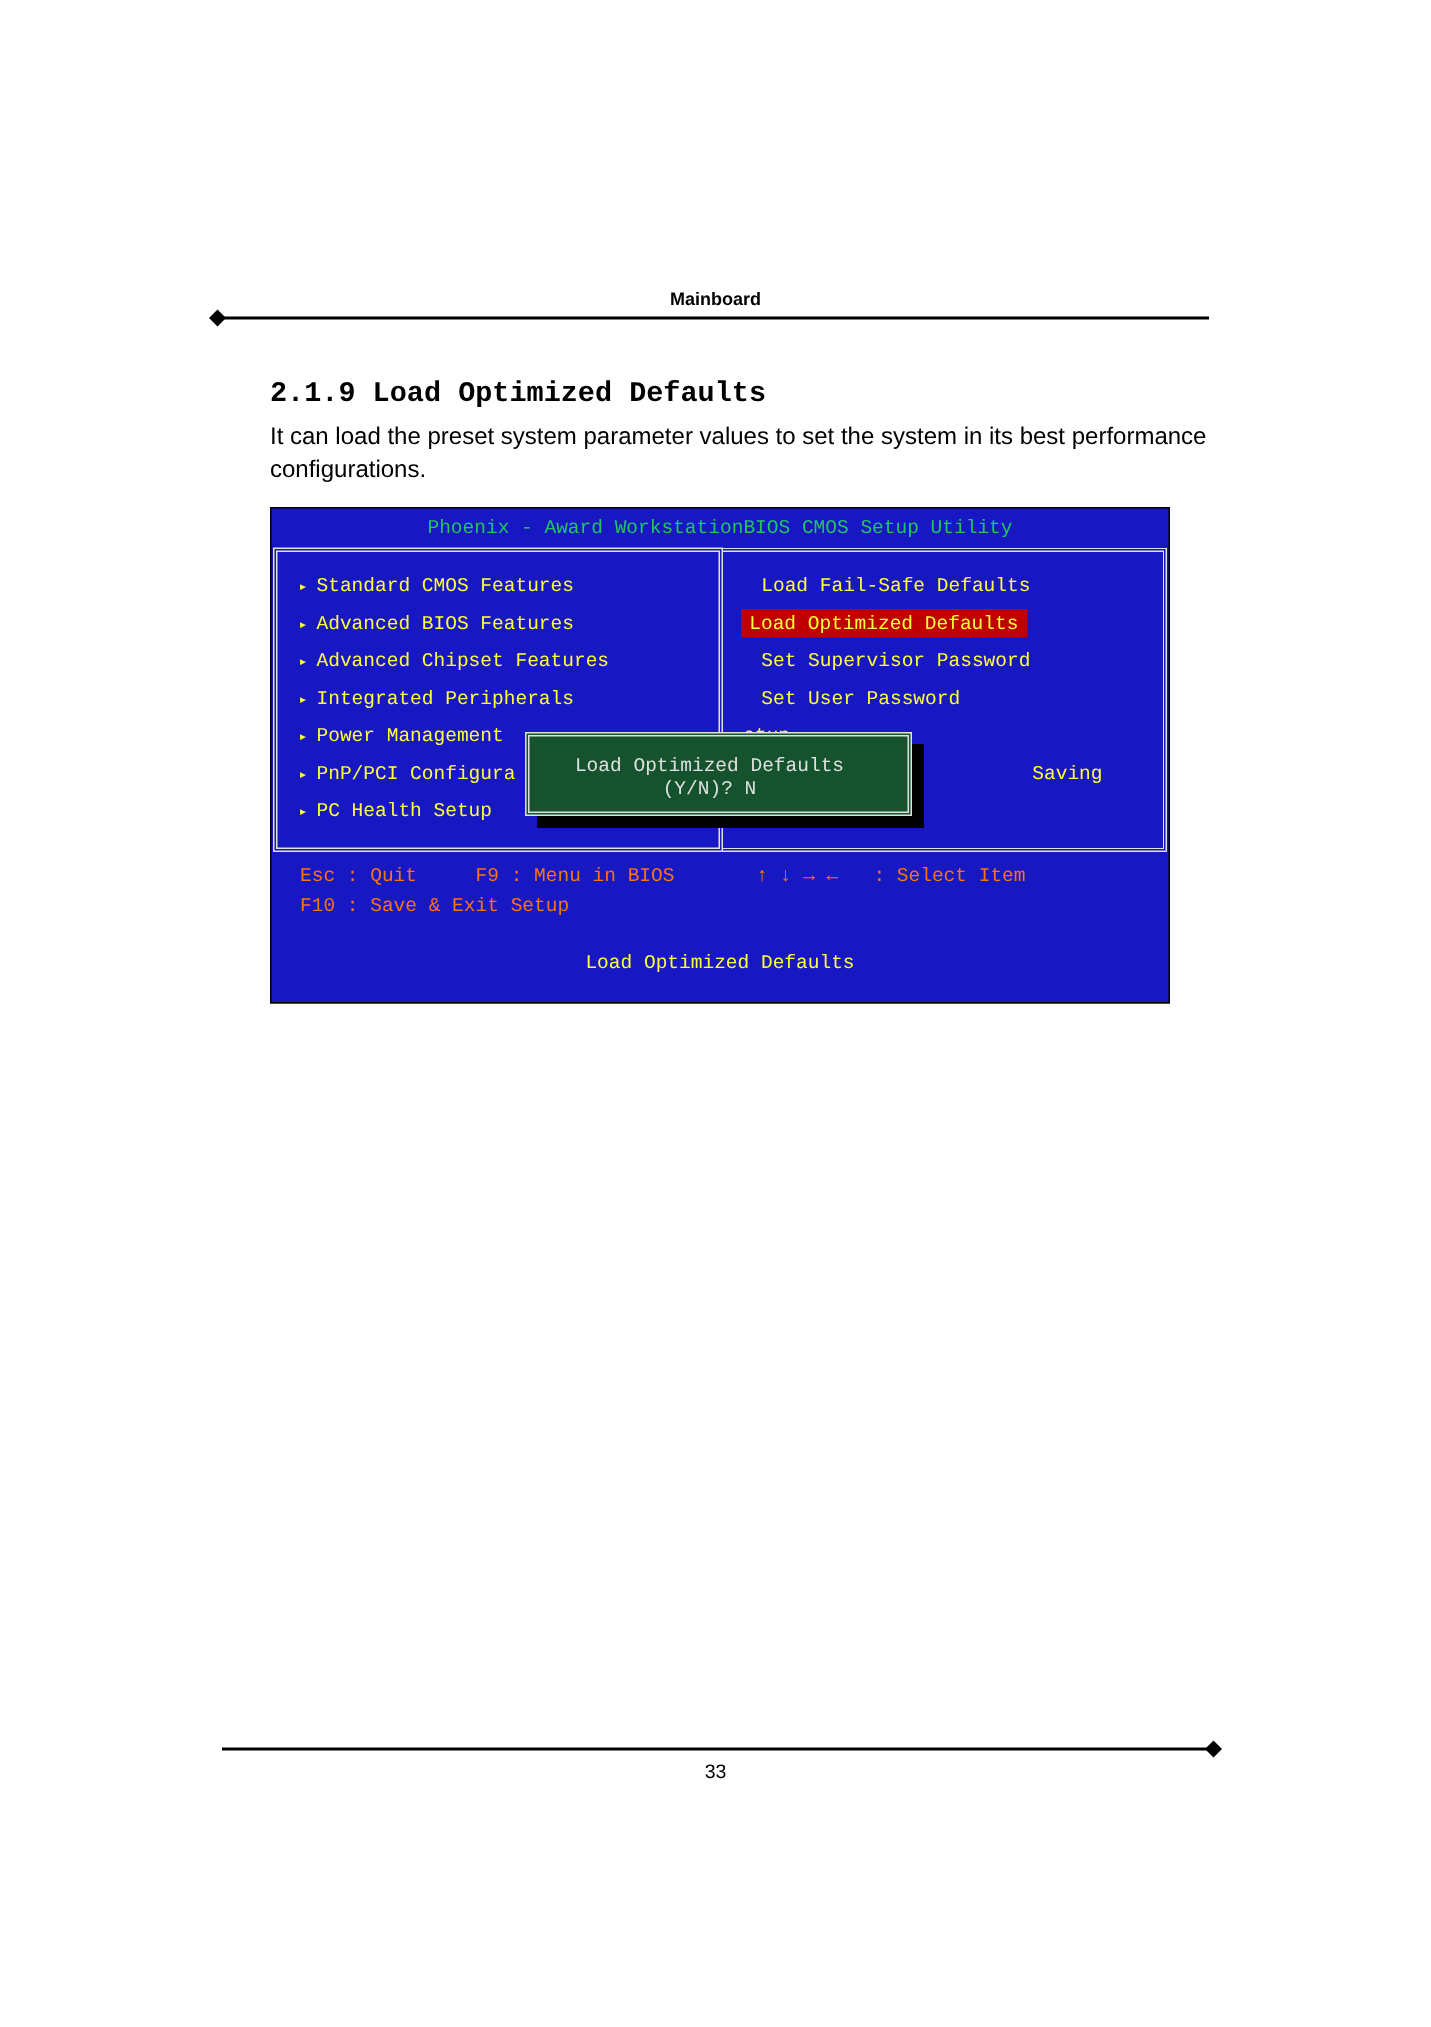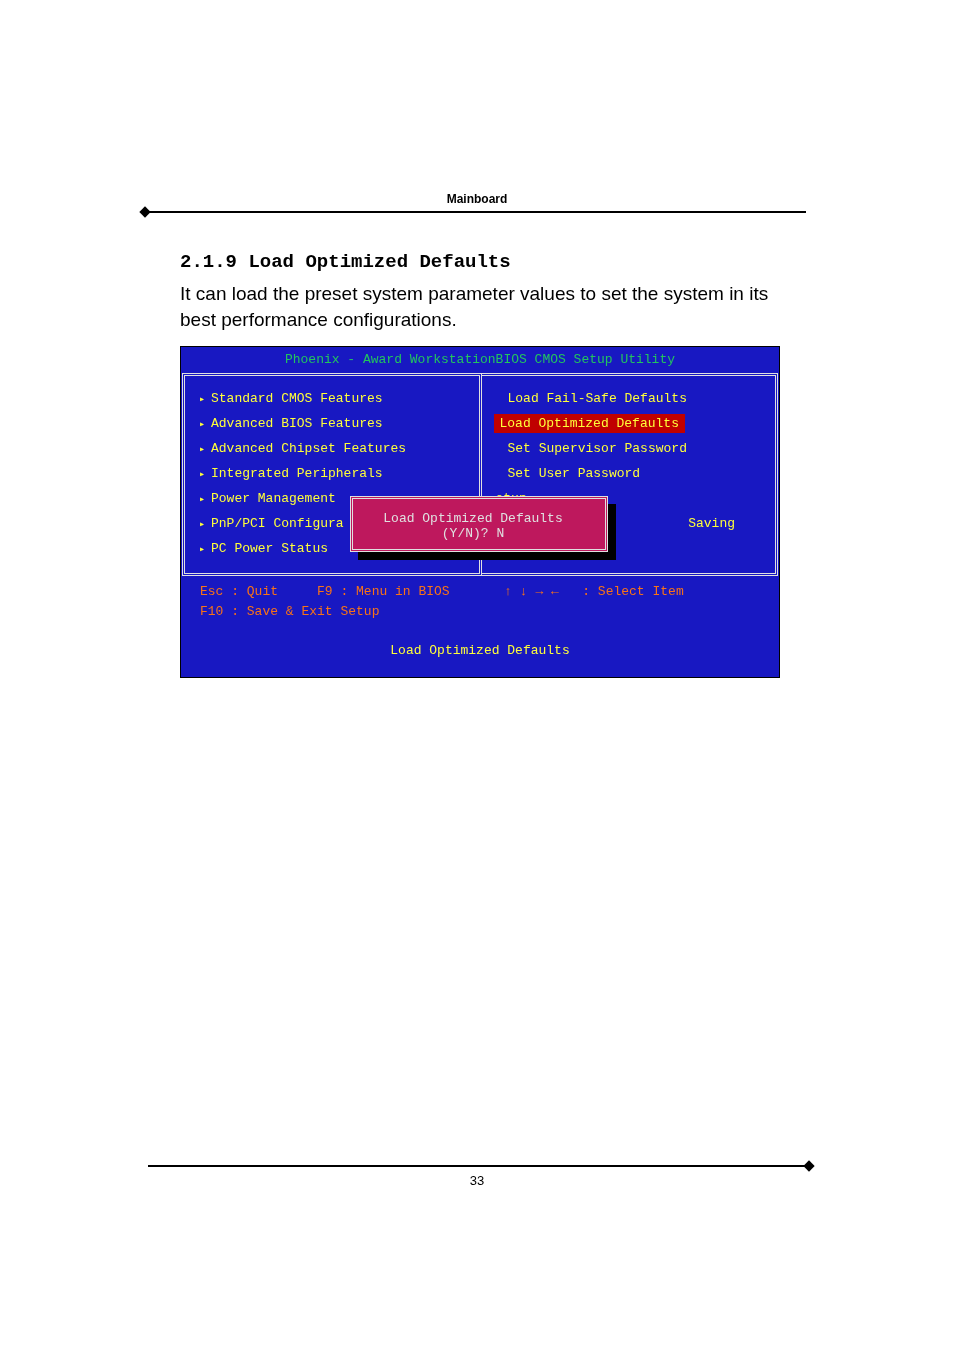--- a/index.html
+++ b/index.html
@@ -40,21 +40,21 @@
   }
   .section-heading {
     font-size: 19px;
     font-weight: bold;
     color: #000;
     margin-left: 32px;
     margin-bottom: 8px;
     font-family: Liberation Mono, monospace;
   }
   .body-text {
-    font-size: 19px;
+    font-size: 16px;
     color: #000;
     margin-left: 32px;
     margin-bottom: 14px;
     line-height: 1.35;
   }
 
   
   .bios-outer {
     margin-left: 32px;
     width: 600px;
@@ -108,21 +108,21 @@
     padding: 2px 6px;
     margin: 3px 0;
   }
 
   .popup {
     position: absolute;
     left: 168px;
     top: 123px;
     width: 258px;
     border: 3px double #e0e0e0;
-    background: #be185d;
+    background: #14532d;
     padding: 12px 22px 8px 10px;
     color: #e0e0e0;
     box-shadow: 8px 8px 0 #000;
     text-align: center;
   }
 
   .bios-help {
     padding: 6px 10px 4px 18px;
     color: #f97316;
     line-height: 1.55;
@@ -177,21 +177,21 @@
   <div class="bios-outer">
     <div class="bios-title">Phoenix - Award WorkstationBIOS CMOS Setup Utility</div>
     <div class="bios-main">
       <div class="bios-col left">
         <div class="bios-item"><span class="tri"></span><span>Standard CMOS Features</span></div>
         <div class="bios-item"><span class="tri"></span><span>Advanced BIOS Features</span></div>
         <div class="bios-item"><span class="tri"></span><span>Advanced Chipset Features</span></div>
         <div class="bios-item"><span class="tri"></span><span>Integrated Peripherals</span></div>
         <div class="bios-item"><span class="tri"></span><span>Power Management</span></div>
         <div class="bios-item"><span class="tri"></span><span>PnP/PCI Configura</span></div>
-        <div class="bios-item"><span class="tri"></span><span>PC Power Status</span></div>
+        <div class="bios-item"><span class="tri"></span><span>PC Health Setup</span></div>
       </div>
       <div class="bios-col right">
         <div class="bios-item noarrow"><span class="tri"></span><span>Load Fail-Safe Defaults</span></div>
         <div><span class="bios-item selected"><span>Load Optimized Defaults</span></span></div>
         <div class="bios-item noarrow"><span class="tri"></span><span>Set Supervisor Password</span></div>
         <div class="bios-item noarrow"><span class="tri"></span><span>Set User Password</span></div>
         <div class="bios-item noarrow" style="padding-right:40px;"><span>etup</span></div>
         <div class="bios-item noarrow" style="text-align:right;padding-right:32px;"><span>Saving</span></div>
       </div>
 

